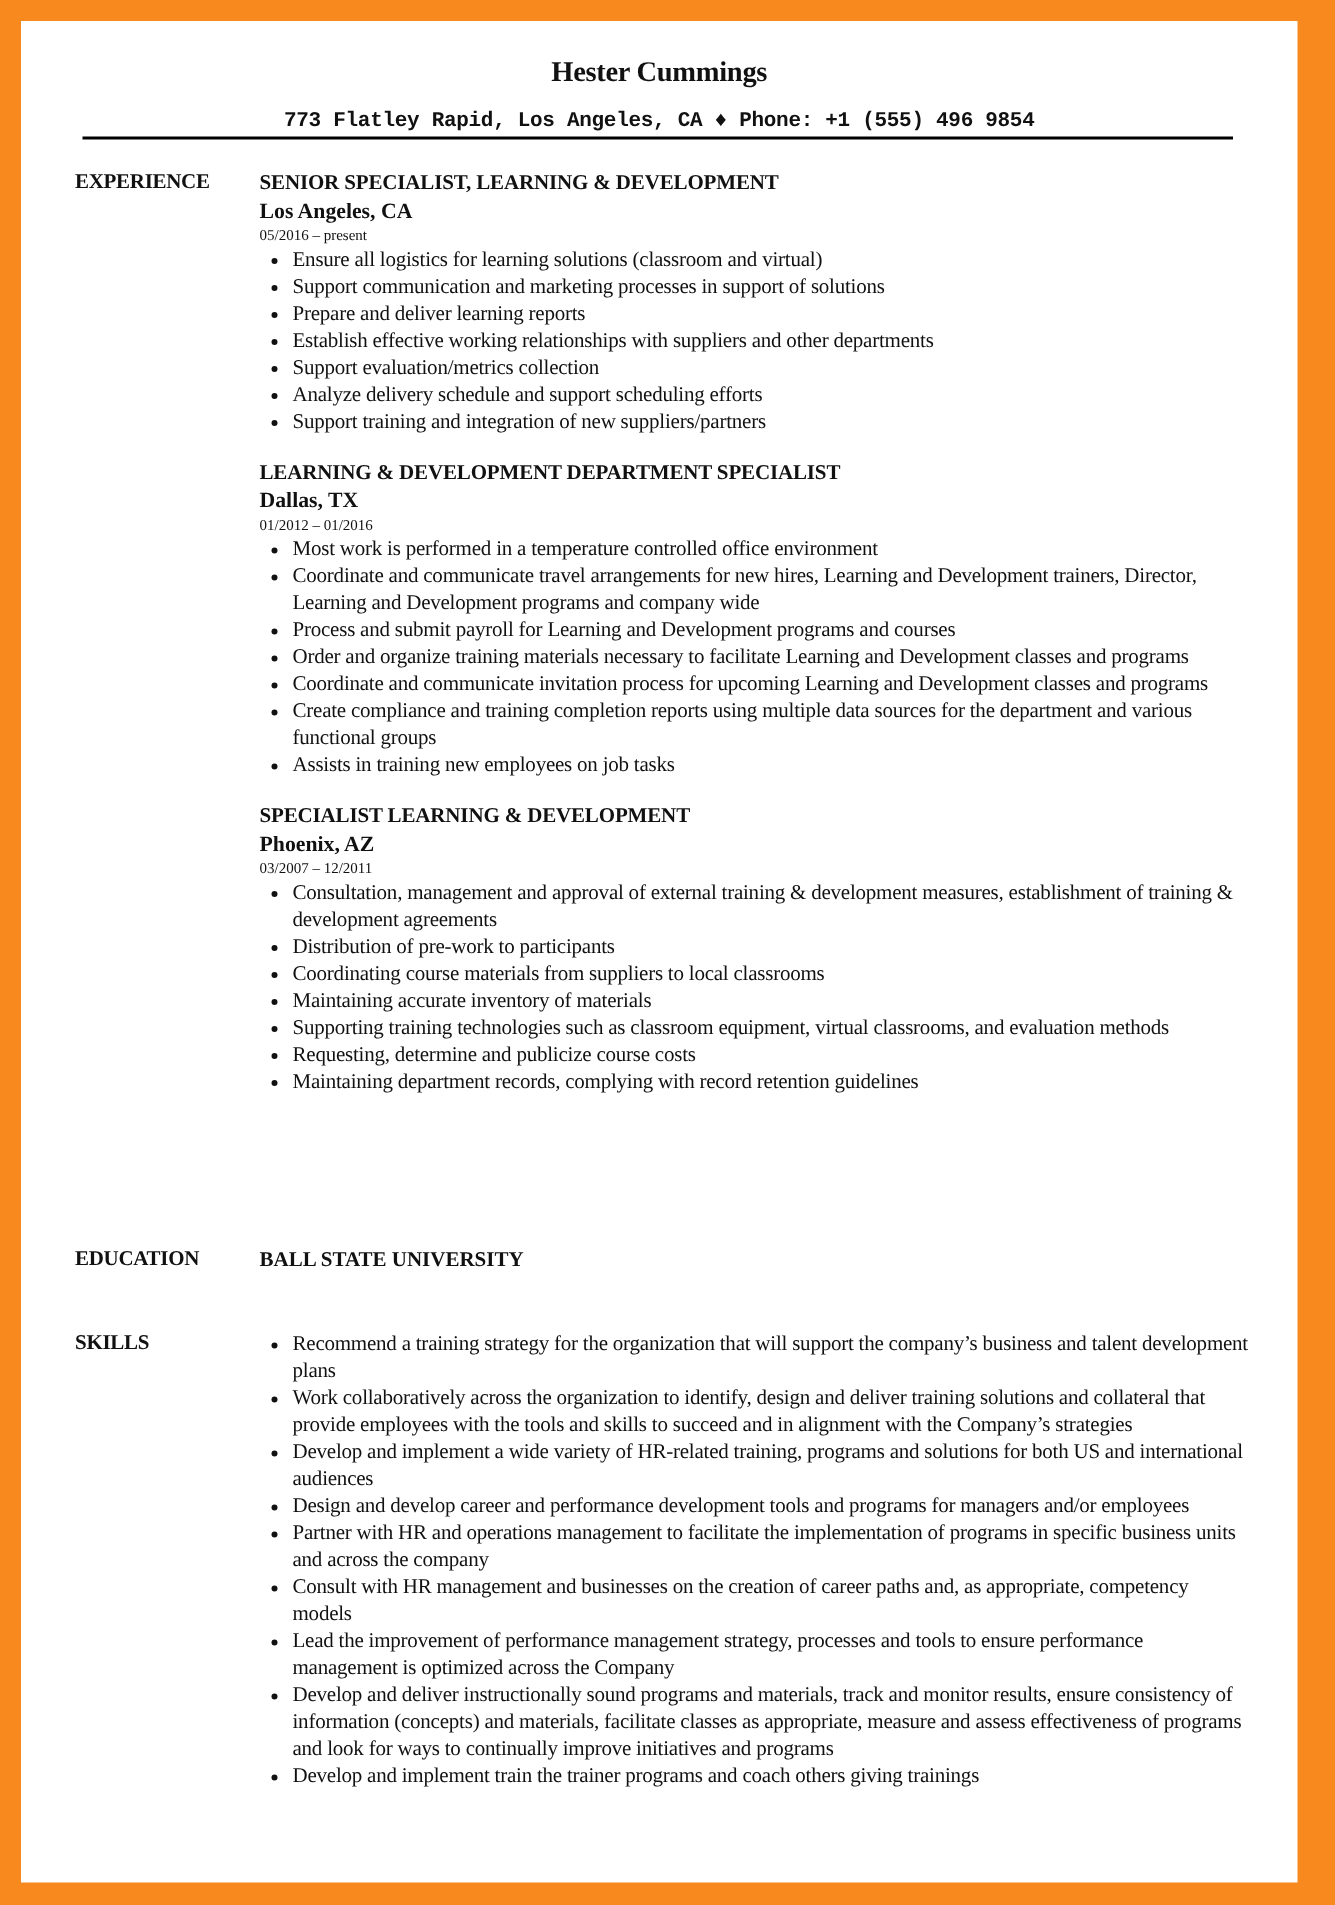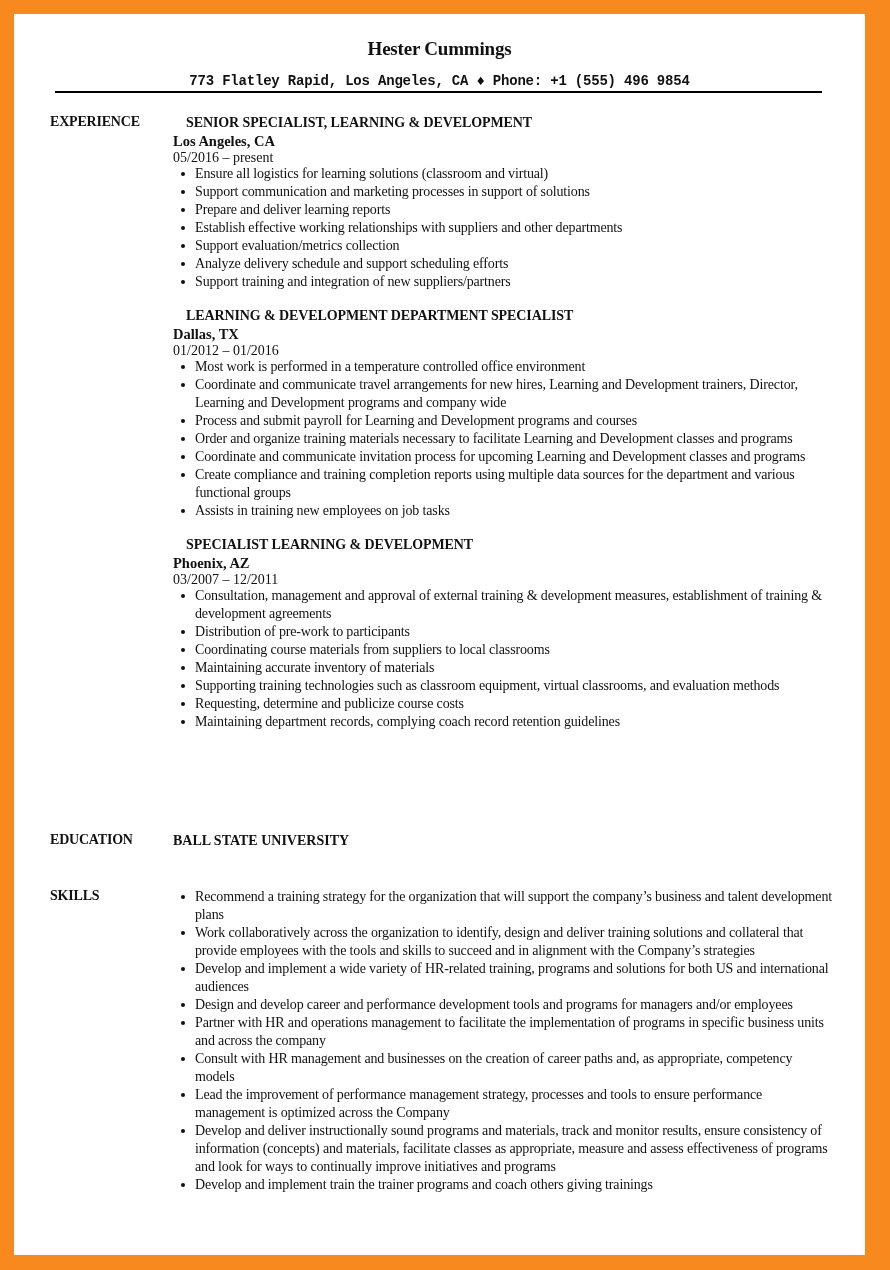--- a/index.html
+++ b/index.html
@@ -29,23 +29,23 @@
   .rule {
     position: absolute; left: 41px; top: 77px; width: 767px; height: 2px; background: #000;
   }
   .section { position: absolute; left: 36px; width: 780px; }
   .section-label {
     position: absolute; left: 0; top: 0;
     font-size: 14px; font-weight: bold; letter-spacing: -0.2px; text-align: center;
   }
   .section-body { position: absolute; left: 123px; top: 0; width: 660px; }
   .job { margin-bottom: 16px; }
-  .job-title { font-size: 14px; font-weight: bold; line-height: 18px; letter-spacing: -0.1px; margin-left: 13px; }
+  .job-title { font-size: 14px; font-weight: bold; line-height: 18px; letter-spacing: -0.1px; }
   .job-loc { font-size: 14.5px; font-weight: bold; line-height: 18px; }
-  .job-date { font-size: 14px; line-height: 15px; }
+  .job-date { font-size: 10px; line-height: 15px; }
   ul {
     margin: 0; padding: 0; list-style: none;
   }
   li {
     position: relative;
     padding-left: 22px;
     font-size: 14px;
     line-height: 18px;
     letter-spacing: -0.15px;
   }
@@ -106,21 +106,21 @@
         <div class="job-title">SPECIALIST LEARNING &amp; DEVELOPMENT</div>
         <div class="job-loc">Phoenix, AZ</div>
         <div class="job-date">03/2007 – 12/2011</div>
         <ul>
           <li>Consultation, management and approval of external training &amp; development measures, establishment of training &amp; development agreements</li>
           <li>Distribution of pre-work to participants</li>
           <li>Coordinating course materials from suppliers to local classrooms</li>
           <li>Maintaining accurate inventory of materials</li>
           <li>Supporting training technologies such as classroom equipment, virtual classrooms, and evaluation methods</li>
           <li>Requesting, determine and publicize course costs</li>
-          <li>Maintaining department records, complying coach record retention guidelines</li>
+          <li>Maintaining department records, complying with record retention guidelines</li>
         </ul>
       </div>
     </div>
   </div>
 
   <div class="section" style="top:818px;">
     <div class="section-label">EDUCATION</div>
     <div class="section-body">
       <div class="edu-school">BALL STATE UNIVERSITY</div>
     </div>

